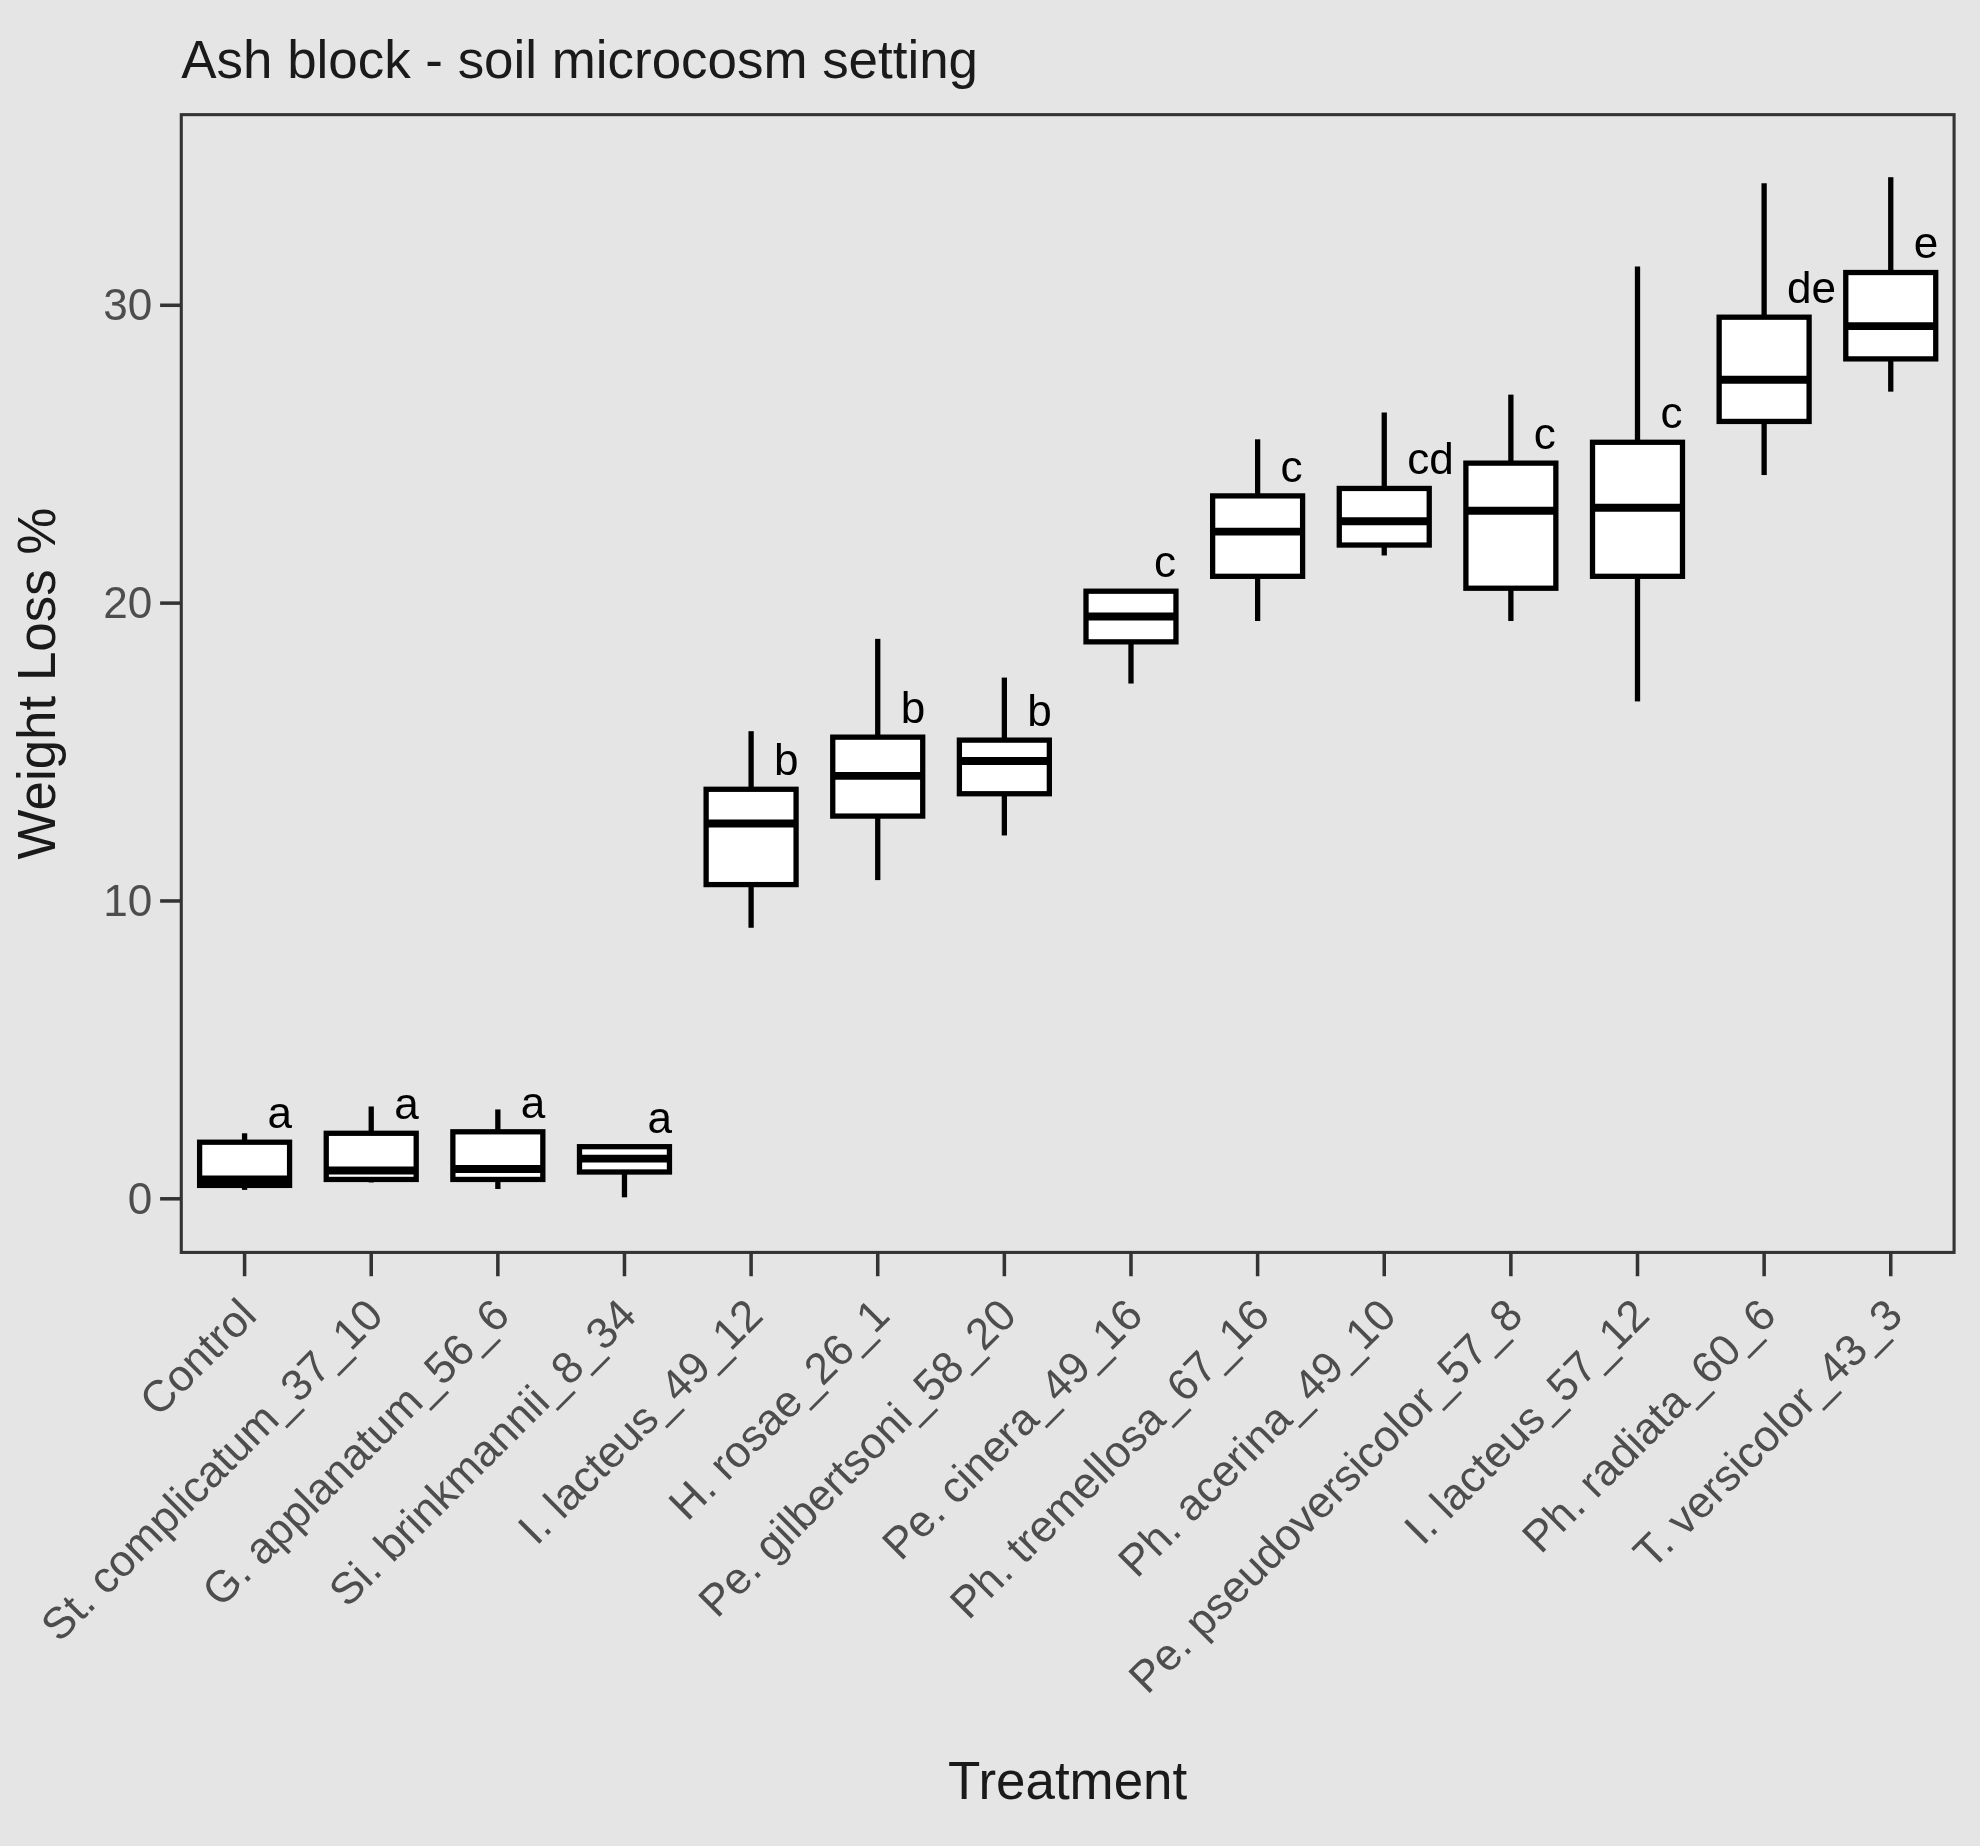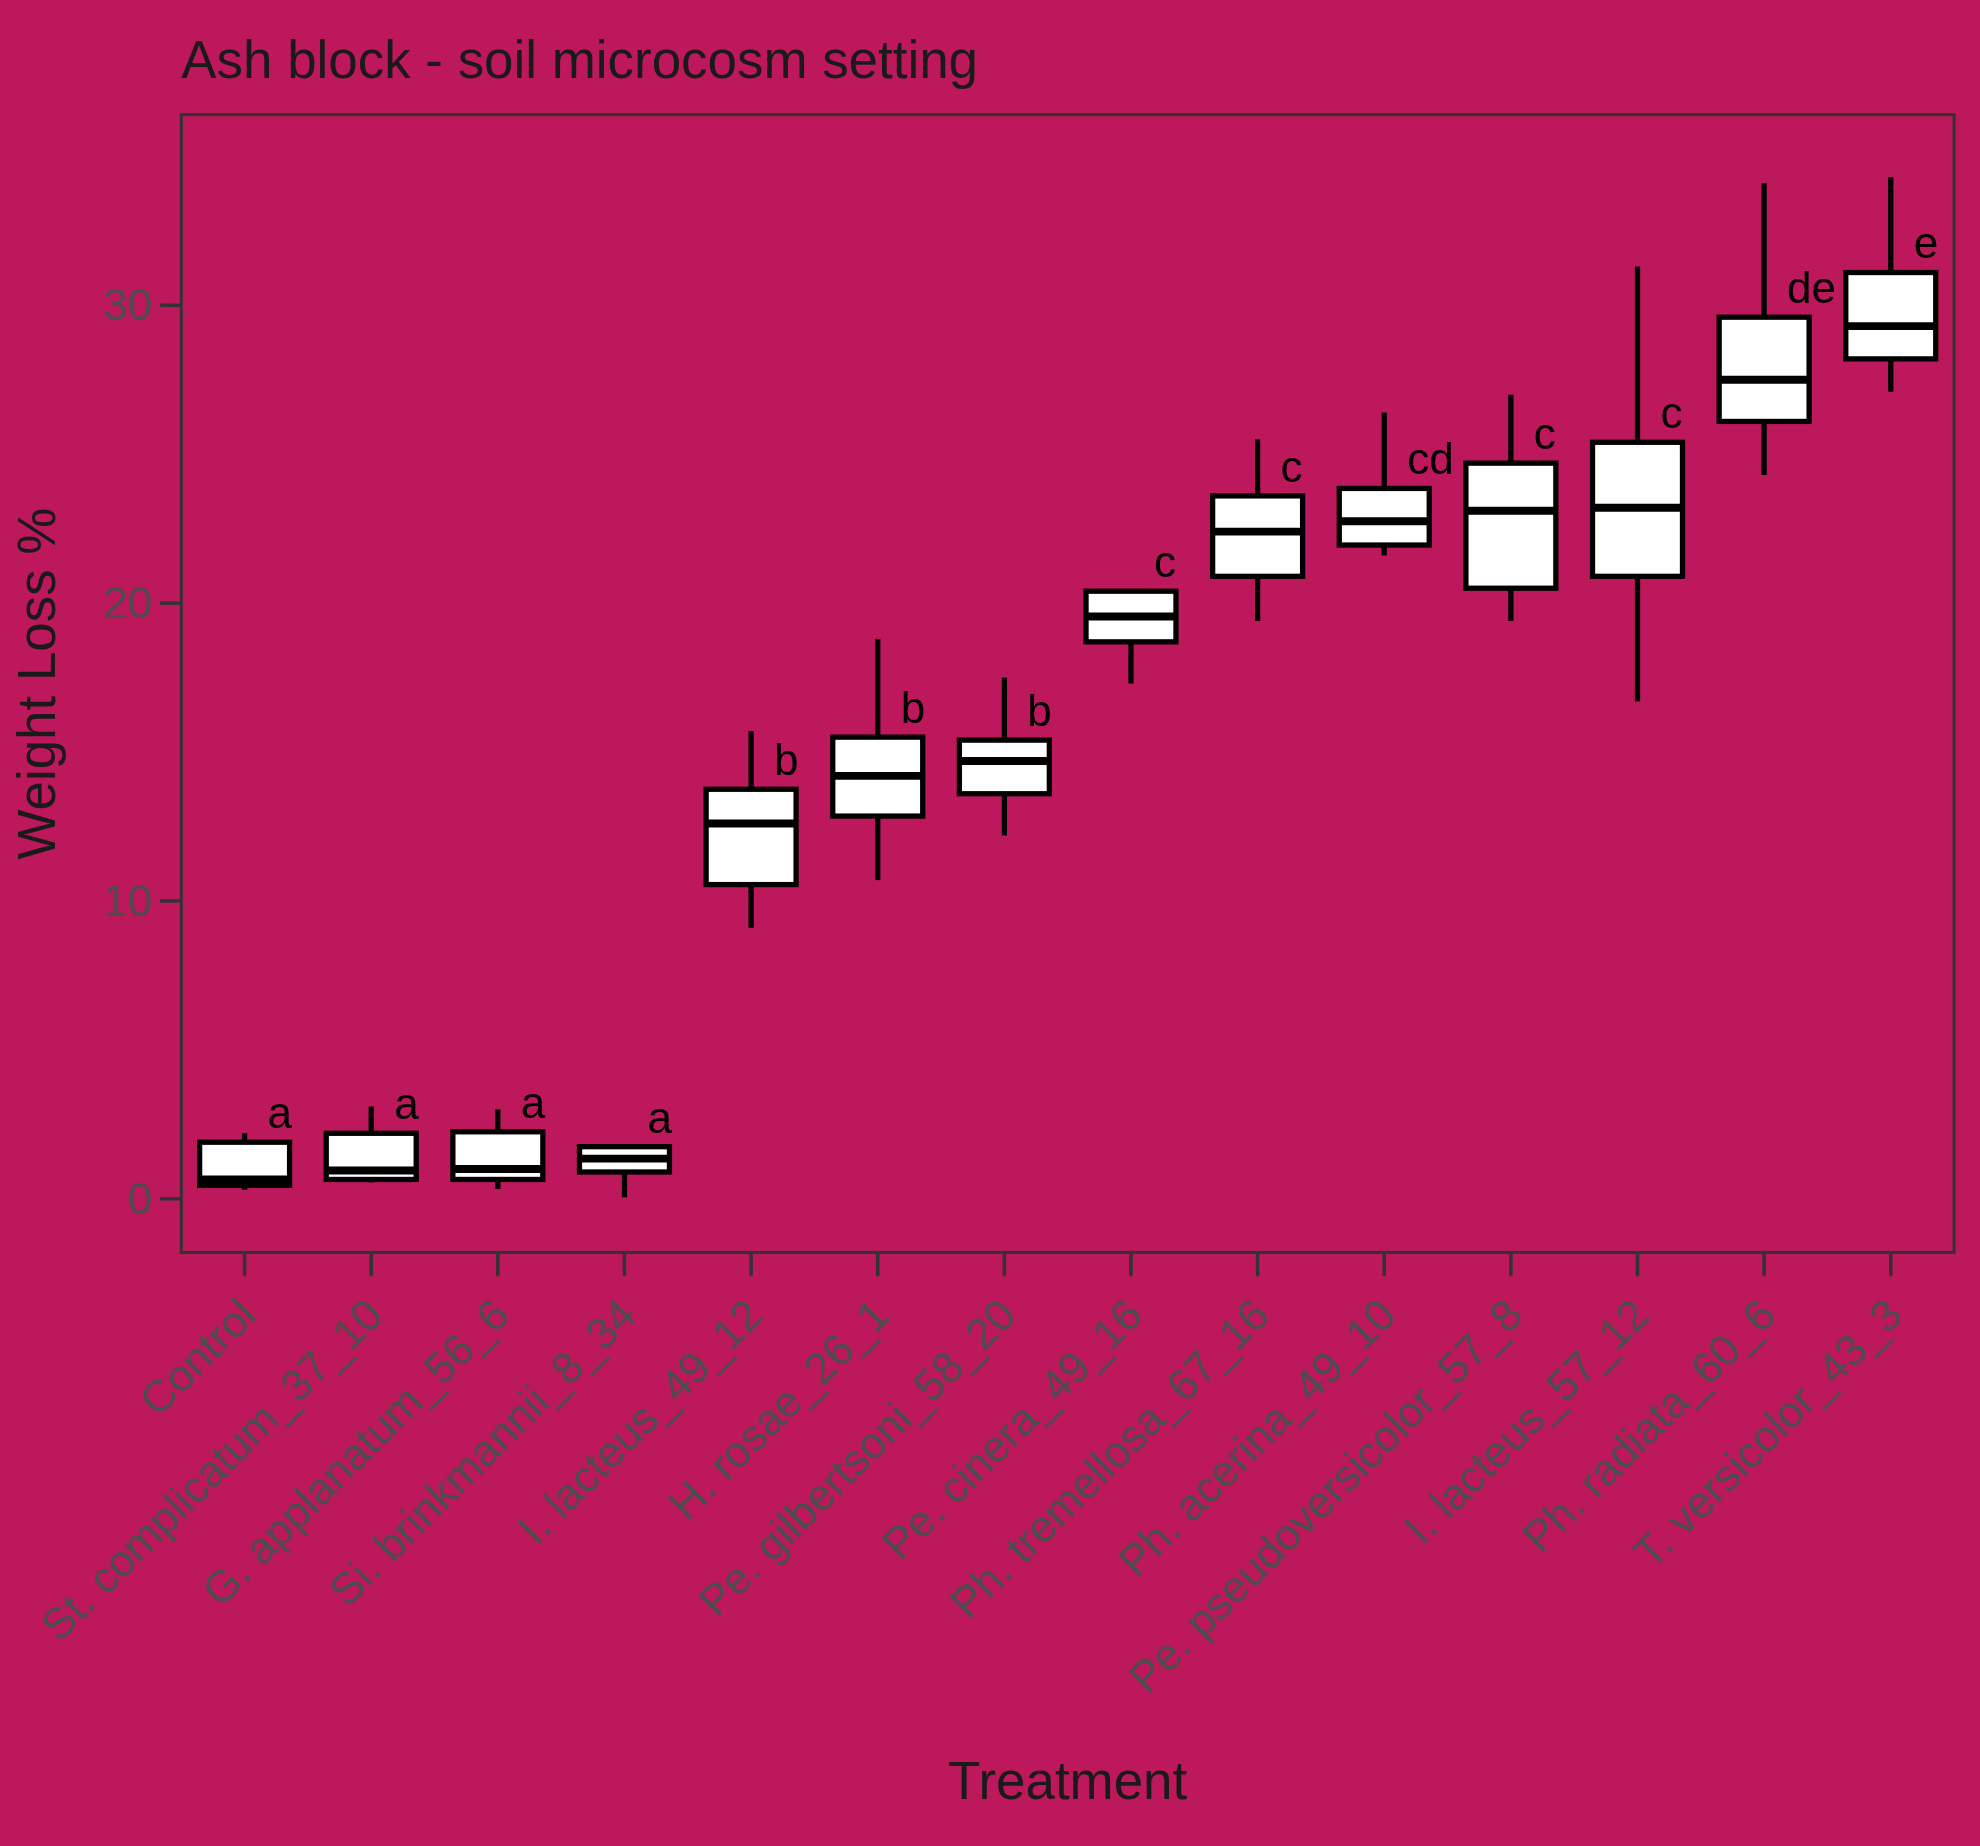--- a/index.html
+++ b/index.html
@@ -1,20 +1,20 @@
 <!DOCTYPE html>
 <html style="font-size:14px"><head>
 <meta charset="utf-8">
 <style>
   html, body { margin: 0; padding: 0; background: #ffffff; }
   .page {
     position: relative;
     width: 1981px;
     height: 1846px;
-    background: #be185d;
+    background: #e5e5e5;
     font-family: "Liberation Sans", sans-serif;
   }
   svg text {
     font-family: "Liberation Sans", sans-serif;
   }
   .chart-title { font-size: 60px; fill: #1a1a1a; }
   .axis-title { font-size: 60px; fill: #1a1a1a; }
   .tick-label { font-size: 50px; fill: #4d4d4d; }
   .sig-letter { font-size: 50px; fill: #000000; }
 </style>

